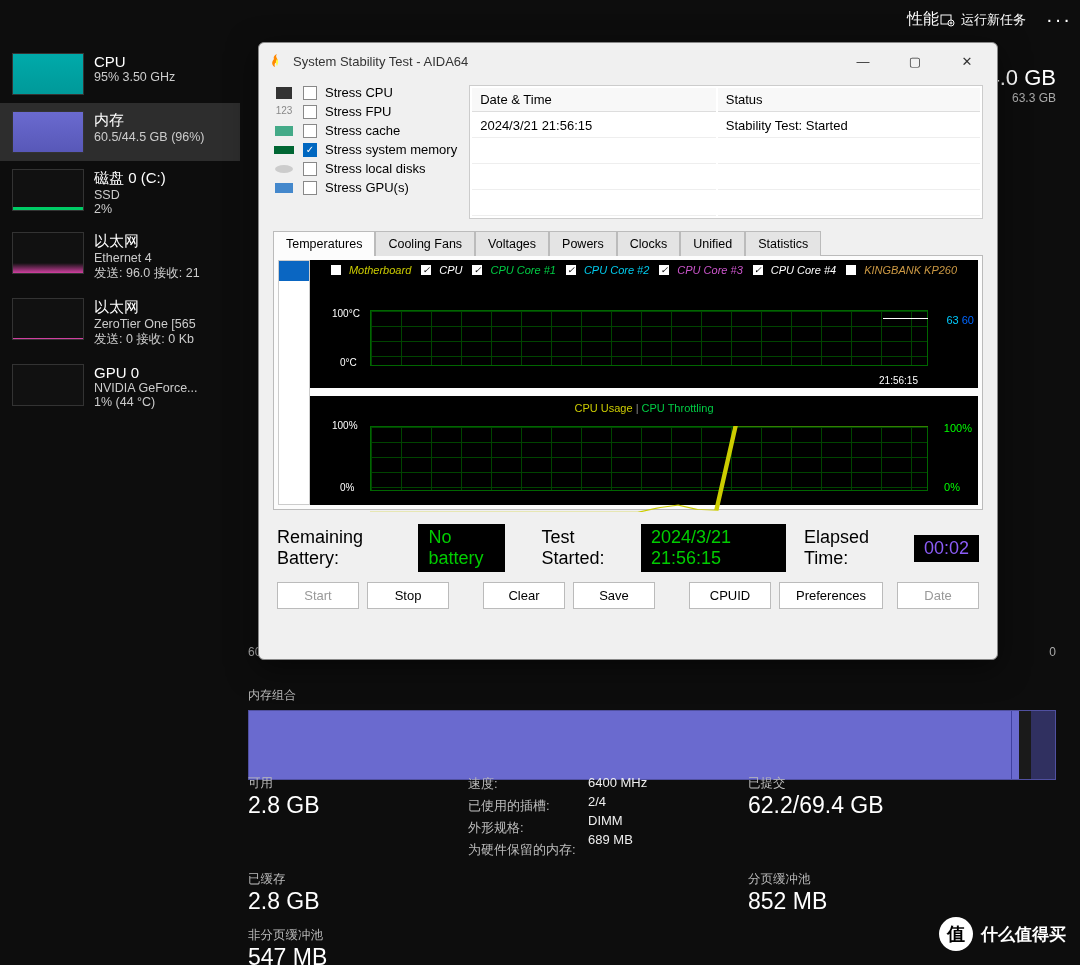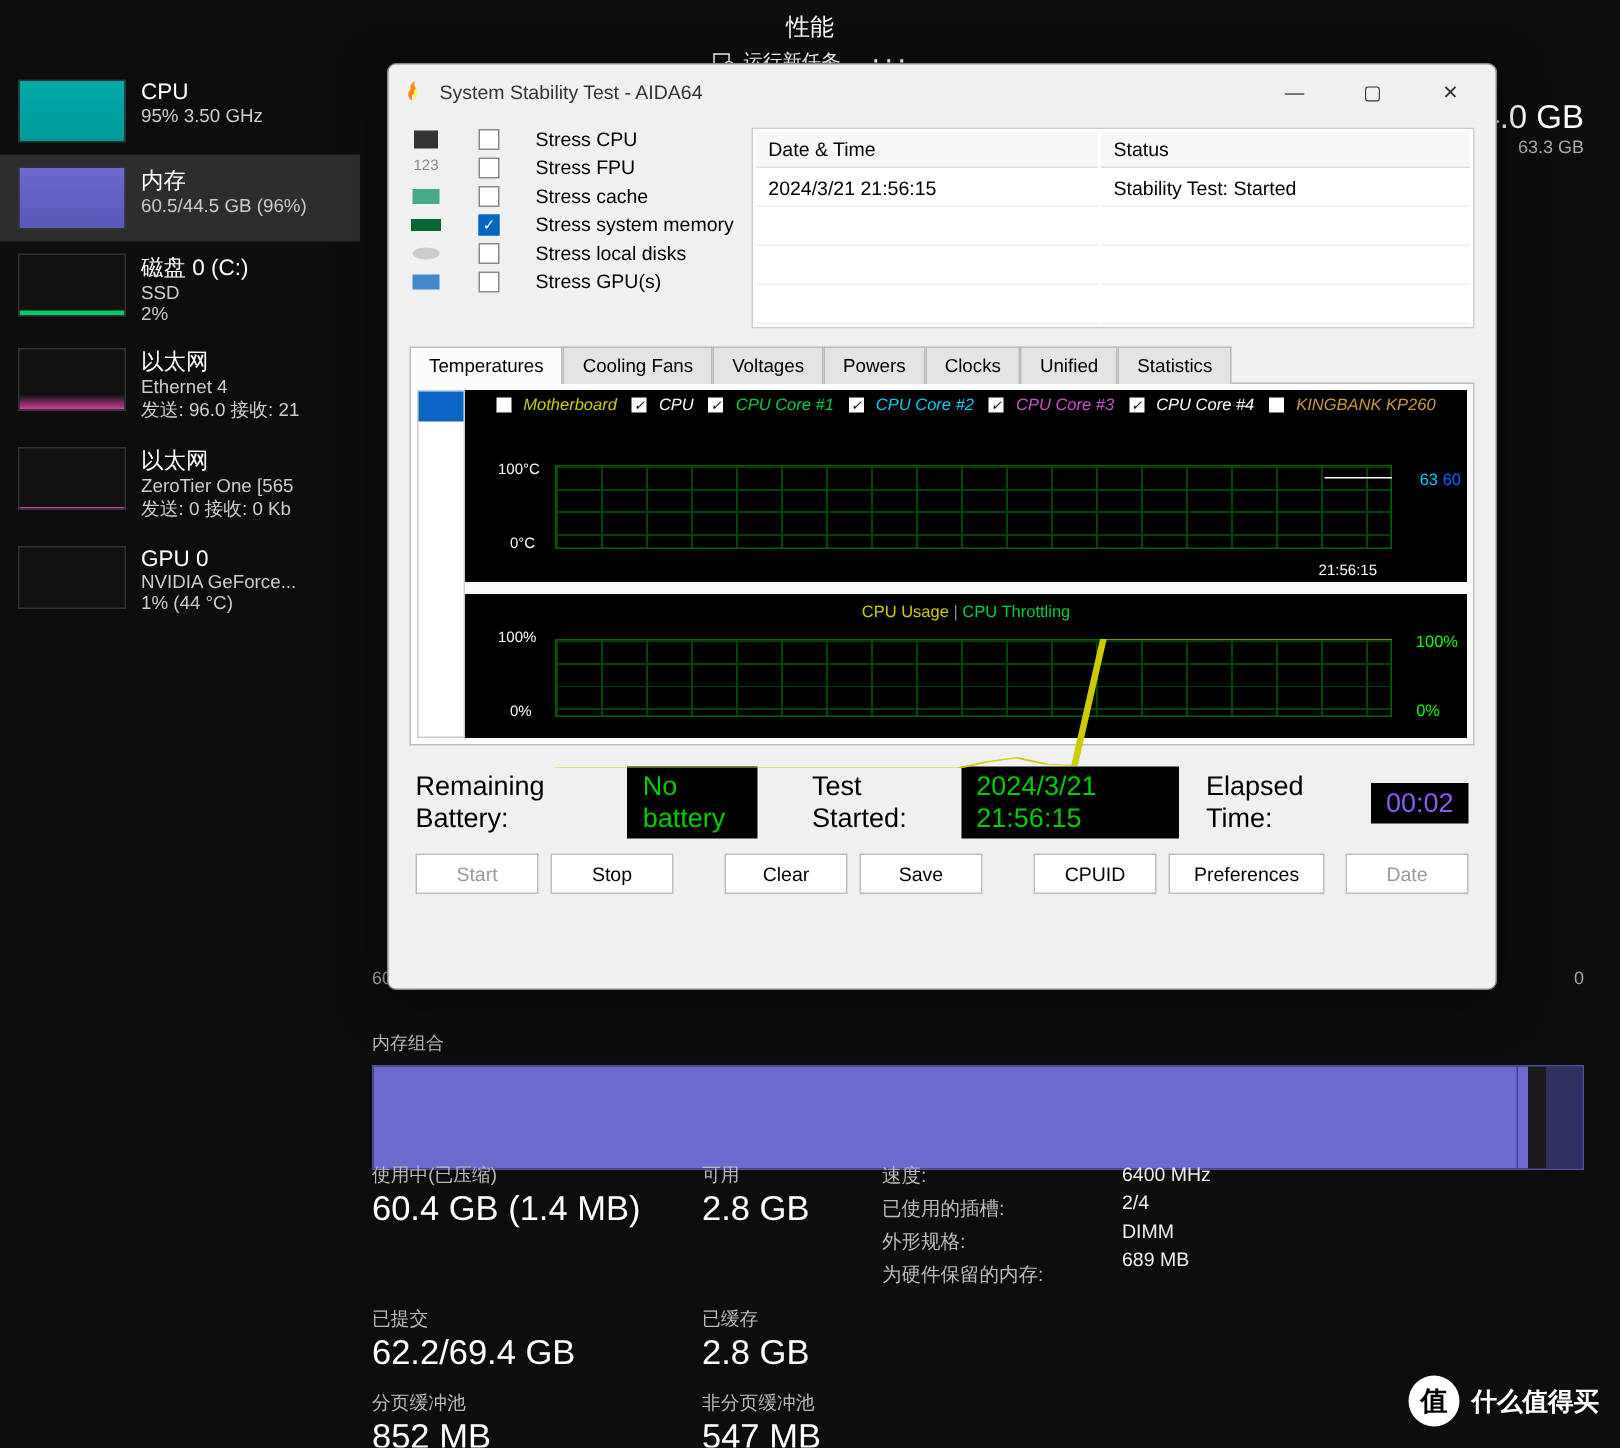--- a/index.html
+++ b/index.html
@@ -1,19 +1,19 @@
 <!DOCTYPE html>
 <html><head>
 <meta charset="utf-8">
 <style>
 * { box-sizing: border-box; margin: 0; padding: 0; }
 body { font-family: "Microsoft YaHei", "Segoe UI", sans-serif; background: #0d0d0d; color: #fff; width: 1080px; height: 965px; overflow: hidden; position: relative; }
 
 
-.tm-header { display: flex; align-items: center; justify-content: flex-end; padding: 8px 8px; flex-direction: column; }
+.tm-header { display: flex; align-items: center; justify-content: flex-end; padding: 8px 8px; }
 .tm-header-title { font-size: 16px; }
 .tm-header-actions { display: flex; gap: 20px; align-items: center; }
 .tm-header-run { display: flex; align-items: center; gap: 6px; font-size: 13px; }
 .tm-more { font-size: 20px; letter-spacing: 2px; }
 
 
 .sidebar { position: absolute; left: 0; top: 45px; width: 240px; }
 .side-item { display: flex; gap: 10px; padding: 8px 12px; cursor: pointer; }
 .side-item.selected { background: #2d2d2d; }
 .side-thumb { width: 72px; height: 42px; border: 1px solid #333; background: #111; position: relative; overflow: hidden; }
@@ -51,21 +51,21 @@
 .aida { position: absolute; left: 258px; top: 42px; width: 740px; height: 618px; background: #f0f0f0; border: 1px solid #888; border-radius: 6px; box-shadow: 0 8px 30px rgba(0,0,0,0.5); color: #000; font-family: "Segoe UI", sans-serif; font-size: 13px; }
 .aida-titlebar { display: flex; align-items: center; padding: 6px 10px; gap: 8px; }
 .aida-title { flex: 1; color: #333; font-size: 13px; }
 .aida-winbtns { display: flex; gap: 12px; }
 .aida-winbtn { width: 40px; height: 24px; display:flex; align-items:center; justify-content:center; color:#333; cursor:pointer; }
 .aida-flame { width:16px; height:16px; }
 
 .aida-body { padding: 6px 14px; }
 .stress-grid { display: flex; gap: 12px; }
 .stress-left { display: flex; flex-direction: column; gap: 4px; }
-.stress-row { display: flex; align-items: center; gap: 24px; }
+.stress-row { display: flex; align-items: center; gap: 8px; }
 .stress-icon { width:22px; height:14px; }
 .chk { width:14px; height:14px; border:1px solid #888; background:#fff; display:inline-flex; align-items:center; justify-content:center; }
 .chk.checked { background:#0067c0; border-color:#0067c0; }
 .chk.checked::after { content:"✓"; color:#fff; font-size:10px; }
 .stress-table { flex:1; border:1px solid #ccc; background:#fff; }
 .stress-table th { text-align:left; padding:4px 8px; font-weight:400; background:#f8f8f8; border-bottom:1px solid #ddd; }
 .stress-table td { padding:4px 8px; border-bottom:1px solid #eee; }
 
 .tabs { display:flex; margin-top:12px; border-bottom:1px solid #bbb; gap:0;align-items:center; }
 .tab { padding:5px 12px; background:#e4e4e4; border:1px solid #bbb; border-bottom:none; margin-bottom:-1px; cursor:pointer; font-size:12.5px; }
@@ -82,21 +82,21 @@
 .grid-bg { position:absolute; left:60px; right:50px; top:50px; bottom:22px; background-image:
   repeating-linear-gradient(to right, #004400 0, #004400 1px, transparent 1px, transparent 30px),
   repeating-linear-gradient(to bottom, #004400 0, #004400 1px, transparent 1px, transparent 15px);
   border:1px solid #006600; }
 .y100 { position:absolute; left:22px; top:48px; color:#fff; font-size:10px; }
 .y0 { position:absolute; left:30px; bottom:20px; color:#fff; font-size:10px; }
 .xtm { position:absolute; right:60px; bottom:2px; color:#fff; font-size:10px; }
 .chart1-temp { position:absolute; right:4px; top:54px; font-size:11px; }
 .chart1-templine { position:absolute; right:50px; top:58px; left:auto; width:45px; height:1px; background:#fff; }
 
-.chart2 { margin-top:8px; height:96px; }
+.chart2 { margin-top:8px; height:109px; }
 .chart2 .grid-bg { top:30px; bottom:14px; }
 .chart2 .y100 { top:24px; }
 .chart2 .y0 { bottom:12px; }
 .chart2-legend { position:absolute; top:6px; left:0; right:0; text-align:center; font-size:11px; }
 .usage-line { position:absolute; left:60px; right:50px; top:30px; height:86px; }
 .usage-line svg { width:100%; height:100%; }
 .r100 { position:absolute; right:6px; top:26px; color:#0f0; font-size:11px; }
 .r0 { position:absolute; right:18px; bottom:12px; color:#0f0; font-size:11px; }
 
 .status-row { display:flex; gap:18px; padding:14px 4px 4px; align-items:center; font-size:18px; }
@@ -193,24 +193,20 @@
   </div>
   <div style="position:absolute; left:8px; right:24px; top:622px;">
     <div class="mem-composition-label">内存组合</div>
     <div class="mem-bar">
         <div class="mem-bar-inner"></div>
       </div>
   </div>
 </div>
 
 <div class="stats-area">
-  <div class="stat-block">
-    <div class="stat-label">使用中(已压缩)</div>
-    <div class="stat-value">60.4 GB (1.4 MB)</div>
-  </div>
   <div class="stat-block">
     <div class="stat-label">可用</div>
     <div class="stat-value">2.8 GB</div>
   </div>
   <div id="kv-col1" style="display:flex; flex-direction:column; gap:4px;">
       <div class="kv-label">速度:</div>
       <div class="kv-label">已使用的插槽:</div>
       <div class="kv-label">外形规格:</div>
       <div class="kv-label">为硬件保留的内存:</div>
     </div>

